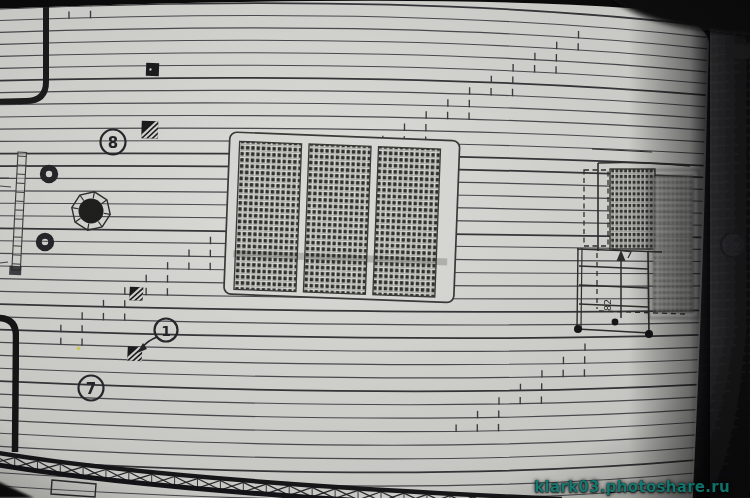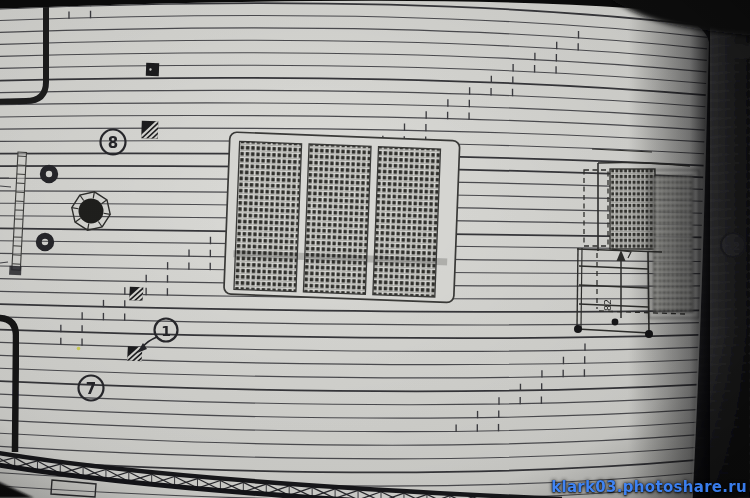--- a/index.html
+++ b/index.html
@@ -1,20 +1,20 @@
 <!DOCTYPE html>
 <html><head>
 <meta charset="utf-8">
 <style>
   html,body{margin:0;padding:0;background:#000;}
   .stage{position:relative;width:750px;height:498px;overflow:hidden;background:#060606;
          font-family:"DejaVu Sans",sans-serif;}
   svg{position:absolute;left:0;top:0;}
-  .watermark{position:absolute;right:3px;bottom:2px;font:bold 15px "DejaVu Sans",sans-serif;
-    color:#3b82f6;opacity:.95;letter-spacing:.3px;
+  .watermark{position:absolute;right:20px;bottom:2px;font:bold 15px "DejaVu Sans",sans-serif;
+    color:#0f766e;opacity:.95;letter-spacing:.3px;
     text-shadow:0 0 4px rgba(0,0,0,.95),0 1px 2px rgba(0,0,0,.9),0 0 1px #000;}
   .callout-num{font-family:"DejaVu Sans",sans-serif;font-weight:bold;fill:#242428;}
 </style>
 </head>
 <body>
 
 <div class="stage">
 <svg id="plan" width="750" height="498" viewBox="0 0 750 498">
   <defs>
     <radialGradient id="paperG" cx="0.45" cy="0.35" r="0.85">

